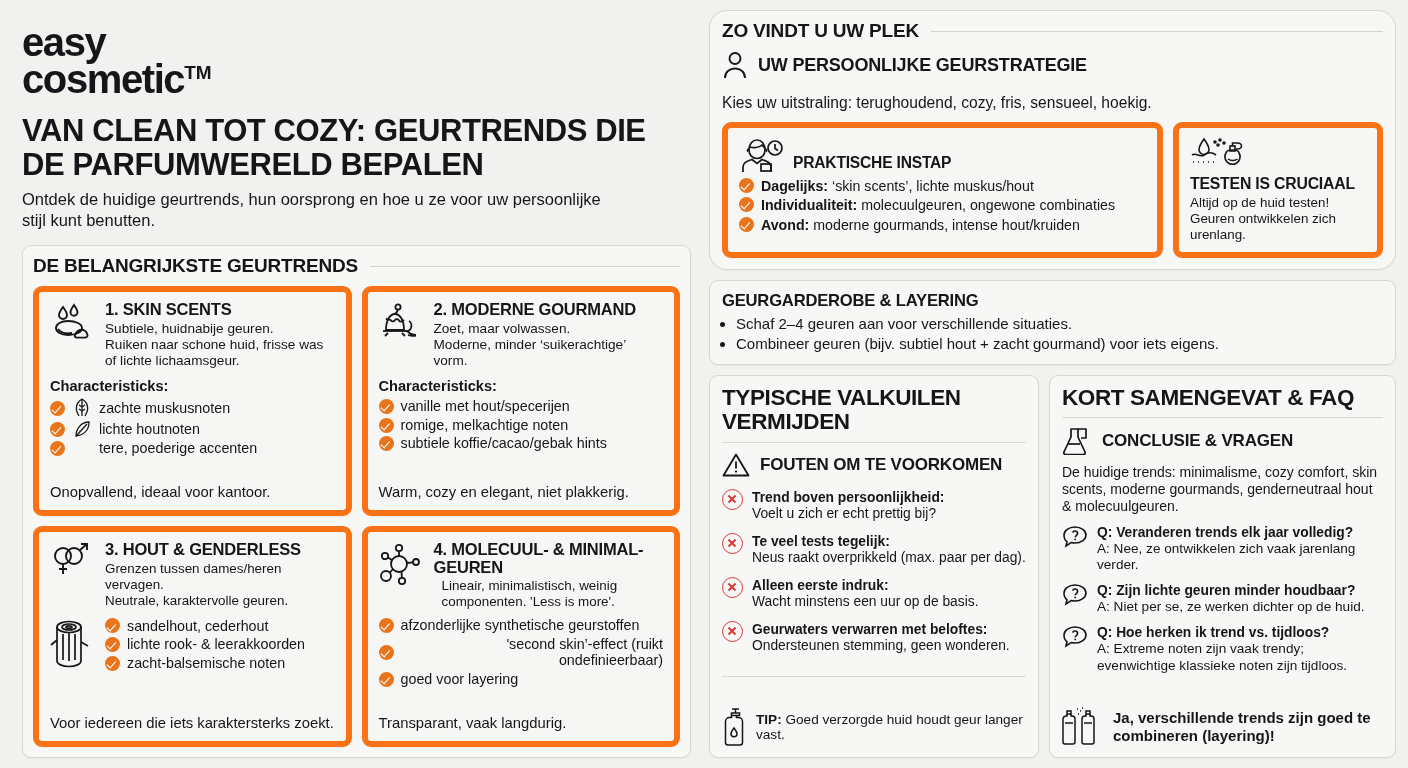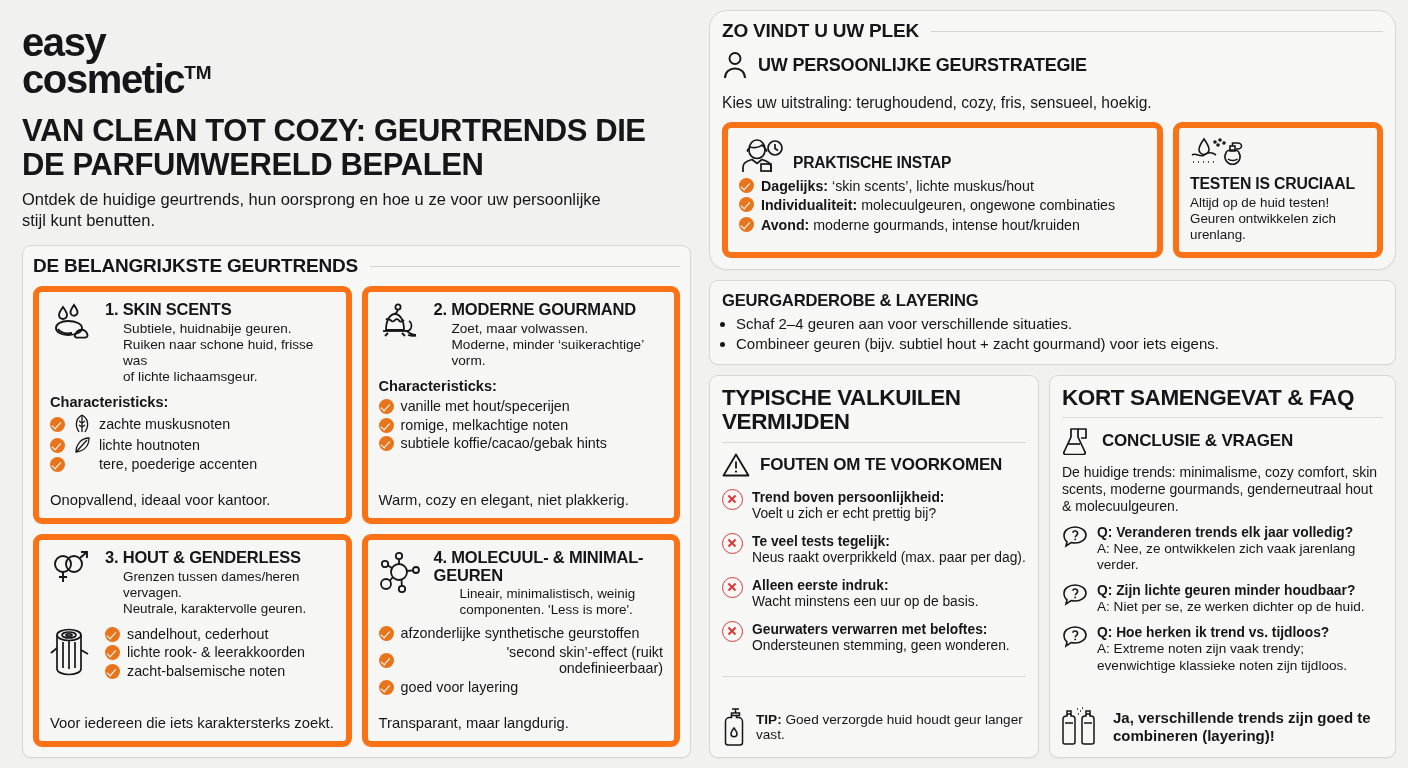--- a/index.html
+++ b/index.html
@@ -34,21 +34,21 @@
   .card { background: #f6f6f4; border: 6px solid #f97316; border-radius: 9px;
           box-shadow: 0 1px 2px rgba(0,0,0,.04); padding: 9px 11px; }
 
   
   .trends-panel { margin: 14px 10px 0 10px; padding: 9px 10px 10px; flex: 1; display:flex; flex-direction:column;}
   .trend-grid { display: grid; grid-template-columns: 1fr 1fr; gap: 10px; margin-top: 9px; flex:1;}
   .trend-card { display: flex; flex-direction: column; }
   .tc-head { display: flex; gap: 9px; align-items: flex-start; }
   .tc-ico { flex: 0 0 auto; width: 46px; padding-top: 2px; }
   .tc-title { font-size: 16.5px; font-weight: 800; letter-spacing: -0.2px; line-height:1.06; }
-  .tc-desc { font-size: 13.6px; line-height: 1.19; margin-top: 2px; margin-left: 18px; }
+  .tc-desc { font-size: 13.6px; line-height: 1.19; margin-top: 2px; }
   .charlabel { font-size: 14.6px; font-weight: 700; margin-top: 9px; }
   .blist { margin-top: 4px; display: flex; flex-direction: column; gap: 2px; }
   .brow { display: flex; align-items: center; gap: 7px; font-size: 14.3px; line-height: 1.16; text-align: right; }
   .check { flex: 0 0 auto; width: 15px; height: 15px; border-radius: 50%; background: #e8741c;
            position: relative; }
   .check::after { content: ""; position: absolute; left: 4px; top: 3.2px; width: 4px; height: 7.5px;
            border: solid #fff; border-width: 0 1.9px 1.9px 0; transform: rotate(42deg); }
   .bico { flex: 0 0 auto; width: 20px; display:flex; justify-content:center;}
   .tc-foot { font-size: 14.8px; margin-top: auto; padding-top: 9px; line-height: 1.18; }
   .card-34 .tc-desc { font-size: 13.4px; }
@@ -284,21 +284,21 @@
             </div>
             <div class="brow">
               <span class="check"></span>
               <span>'second skin’-effect (ruikt ondefinieerbaar)</span>
             </div>
             <div class="brow">
               <span class="check"></span>
               <span>goed voor layering</span>
             </div>
           </div>
-          <div class="tc-foot">Transparant, maar langdurig.</div>
+          <div class="tc-foot">Transparant, vaak langdurig.</div>
         </div>
 
       </div>
     </div>
   </div>
 
   <div class="col-right">
 
     <div class="panel plek-panel">
       <div class="panel-title-row">

